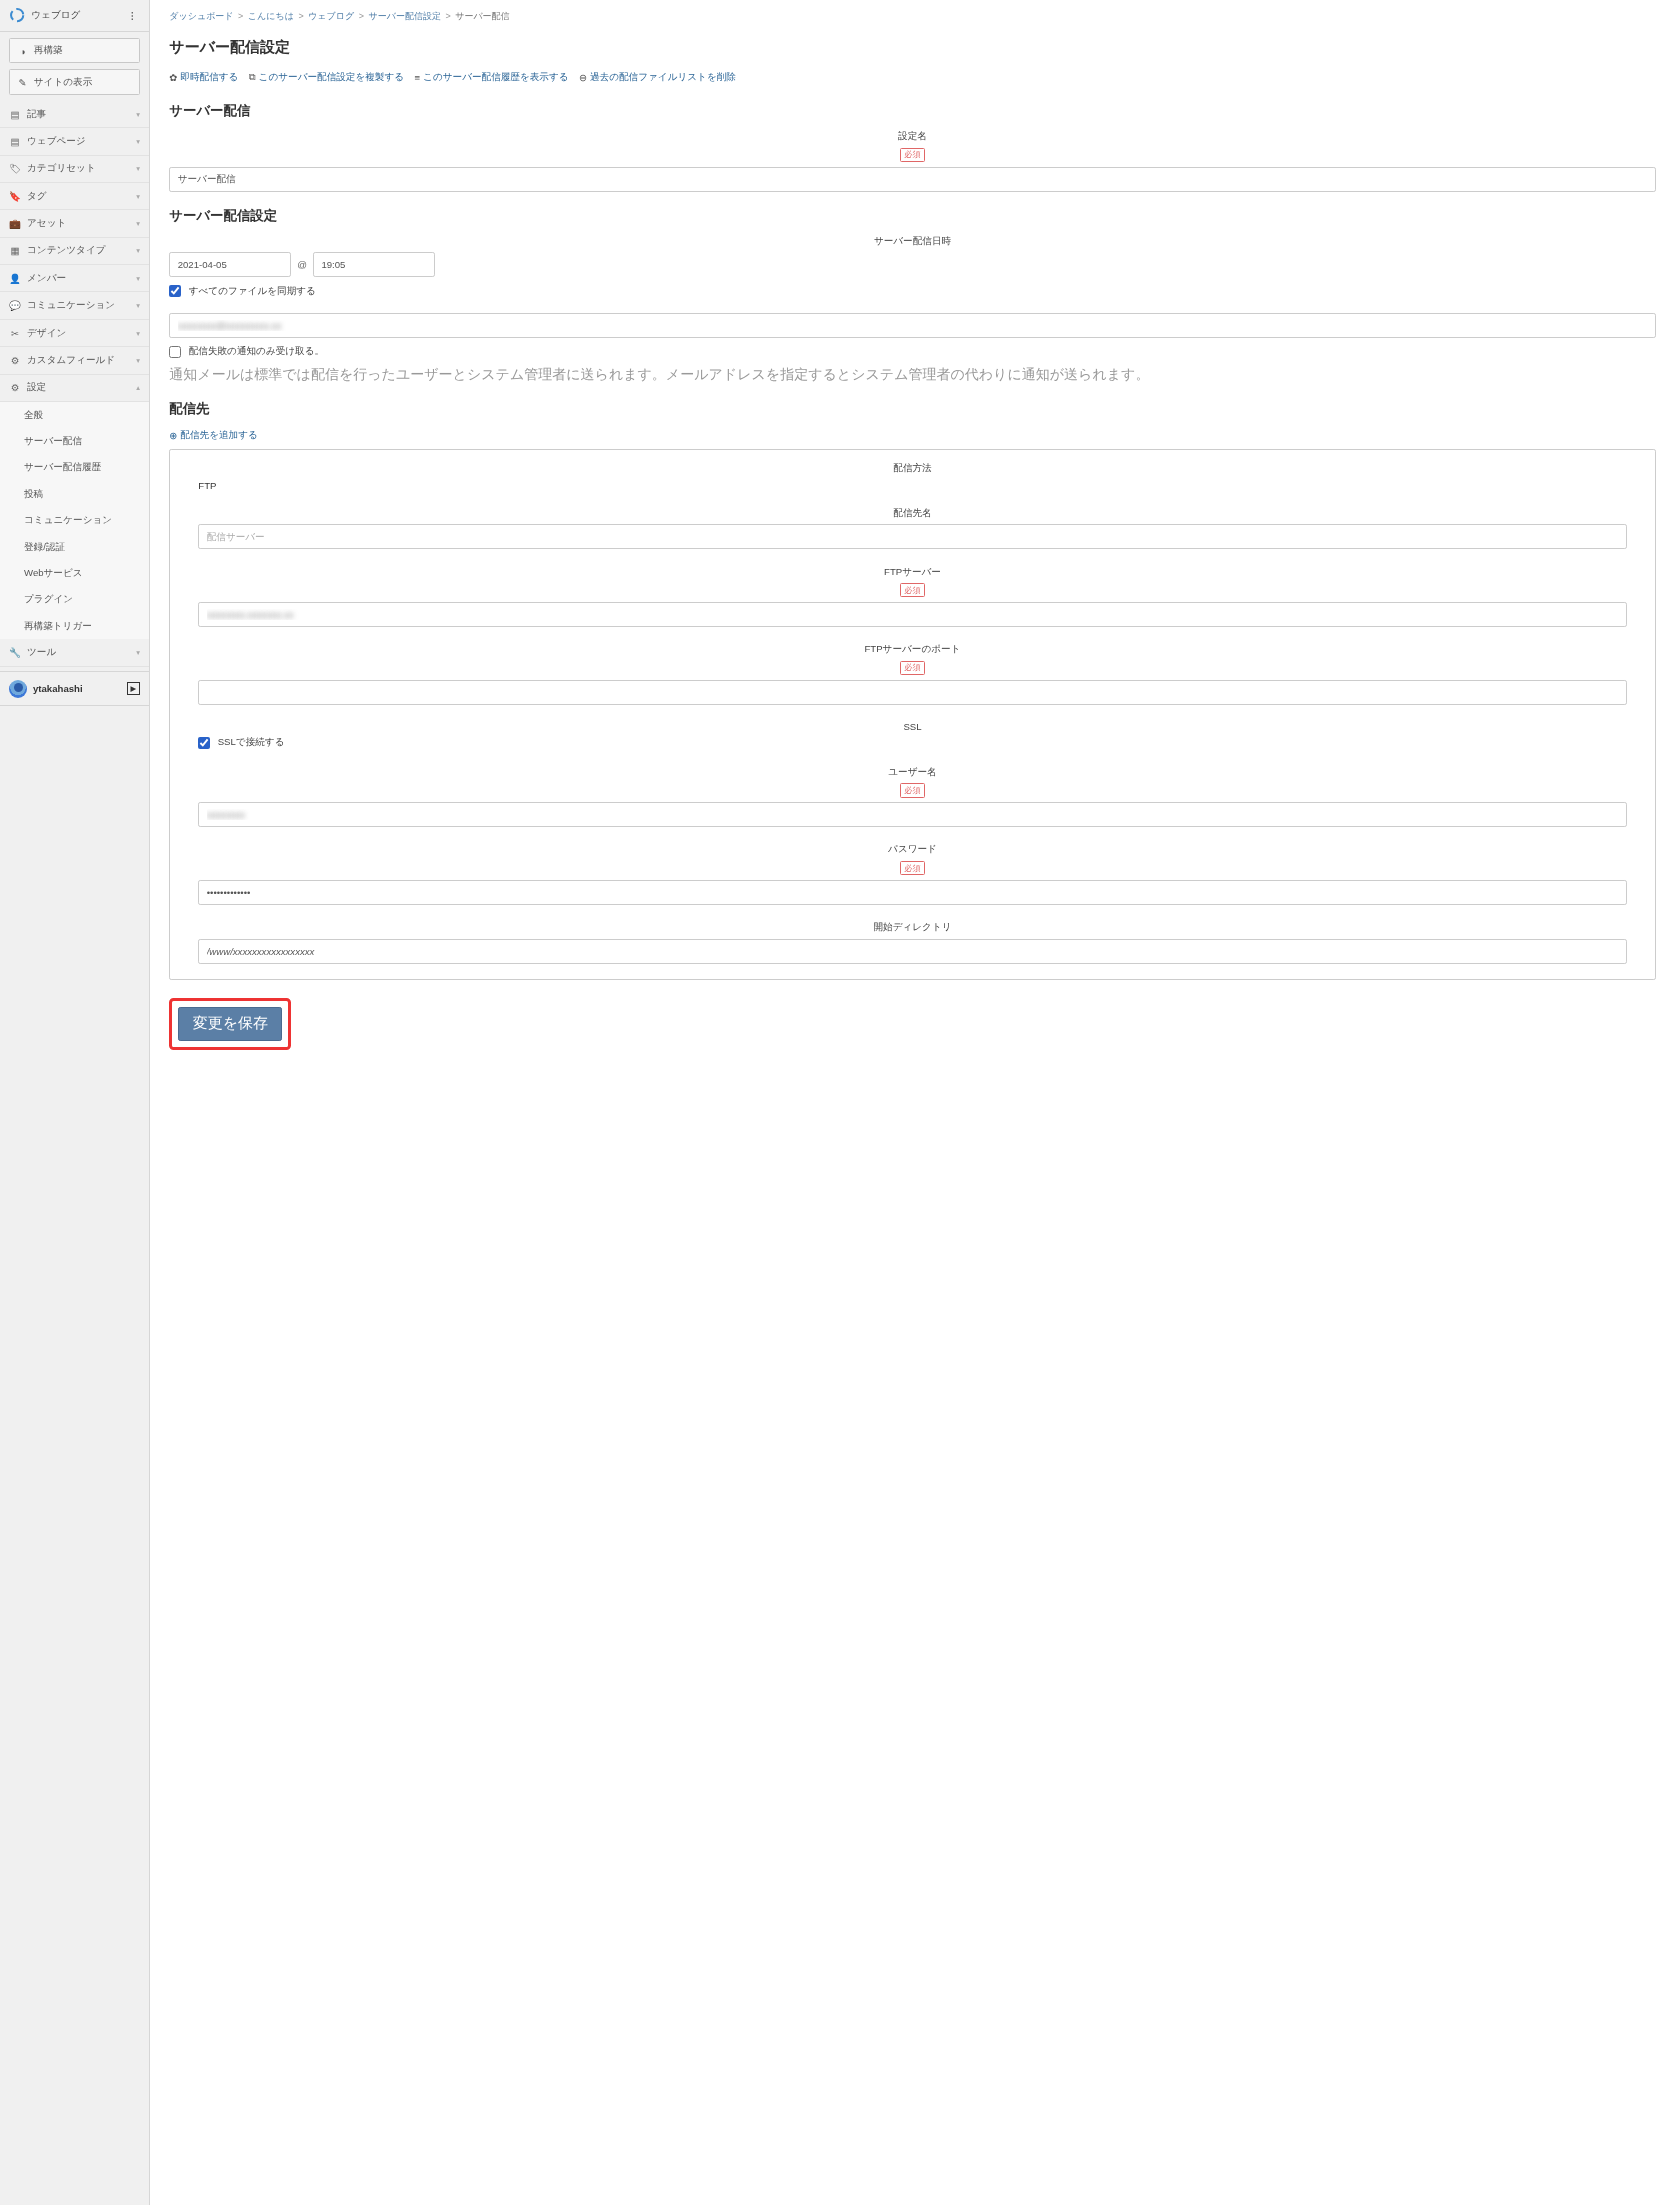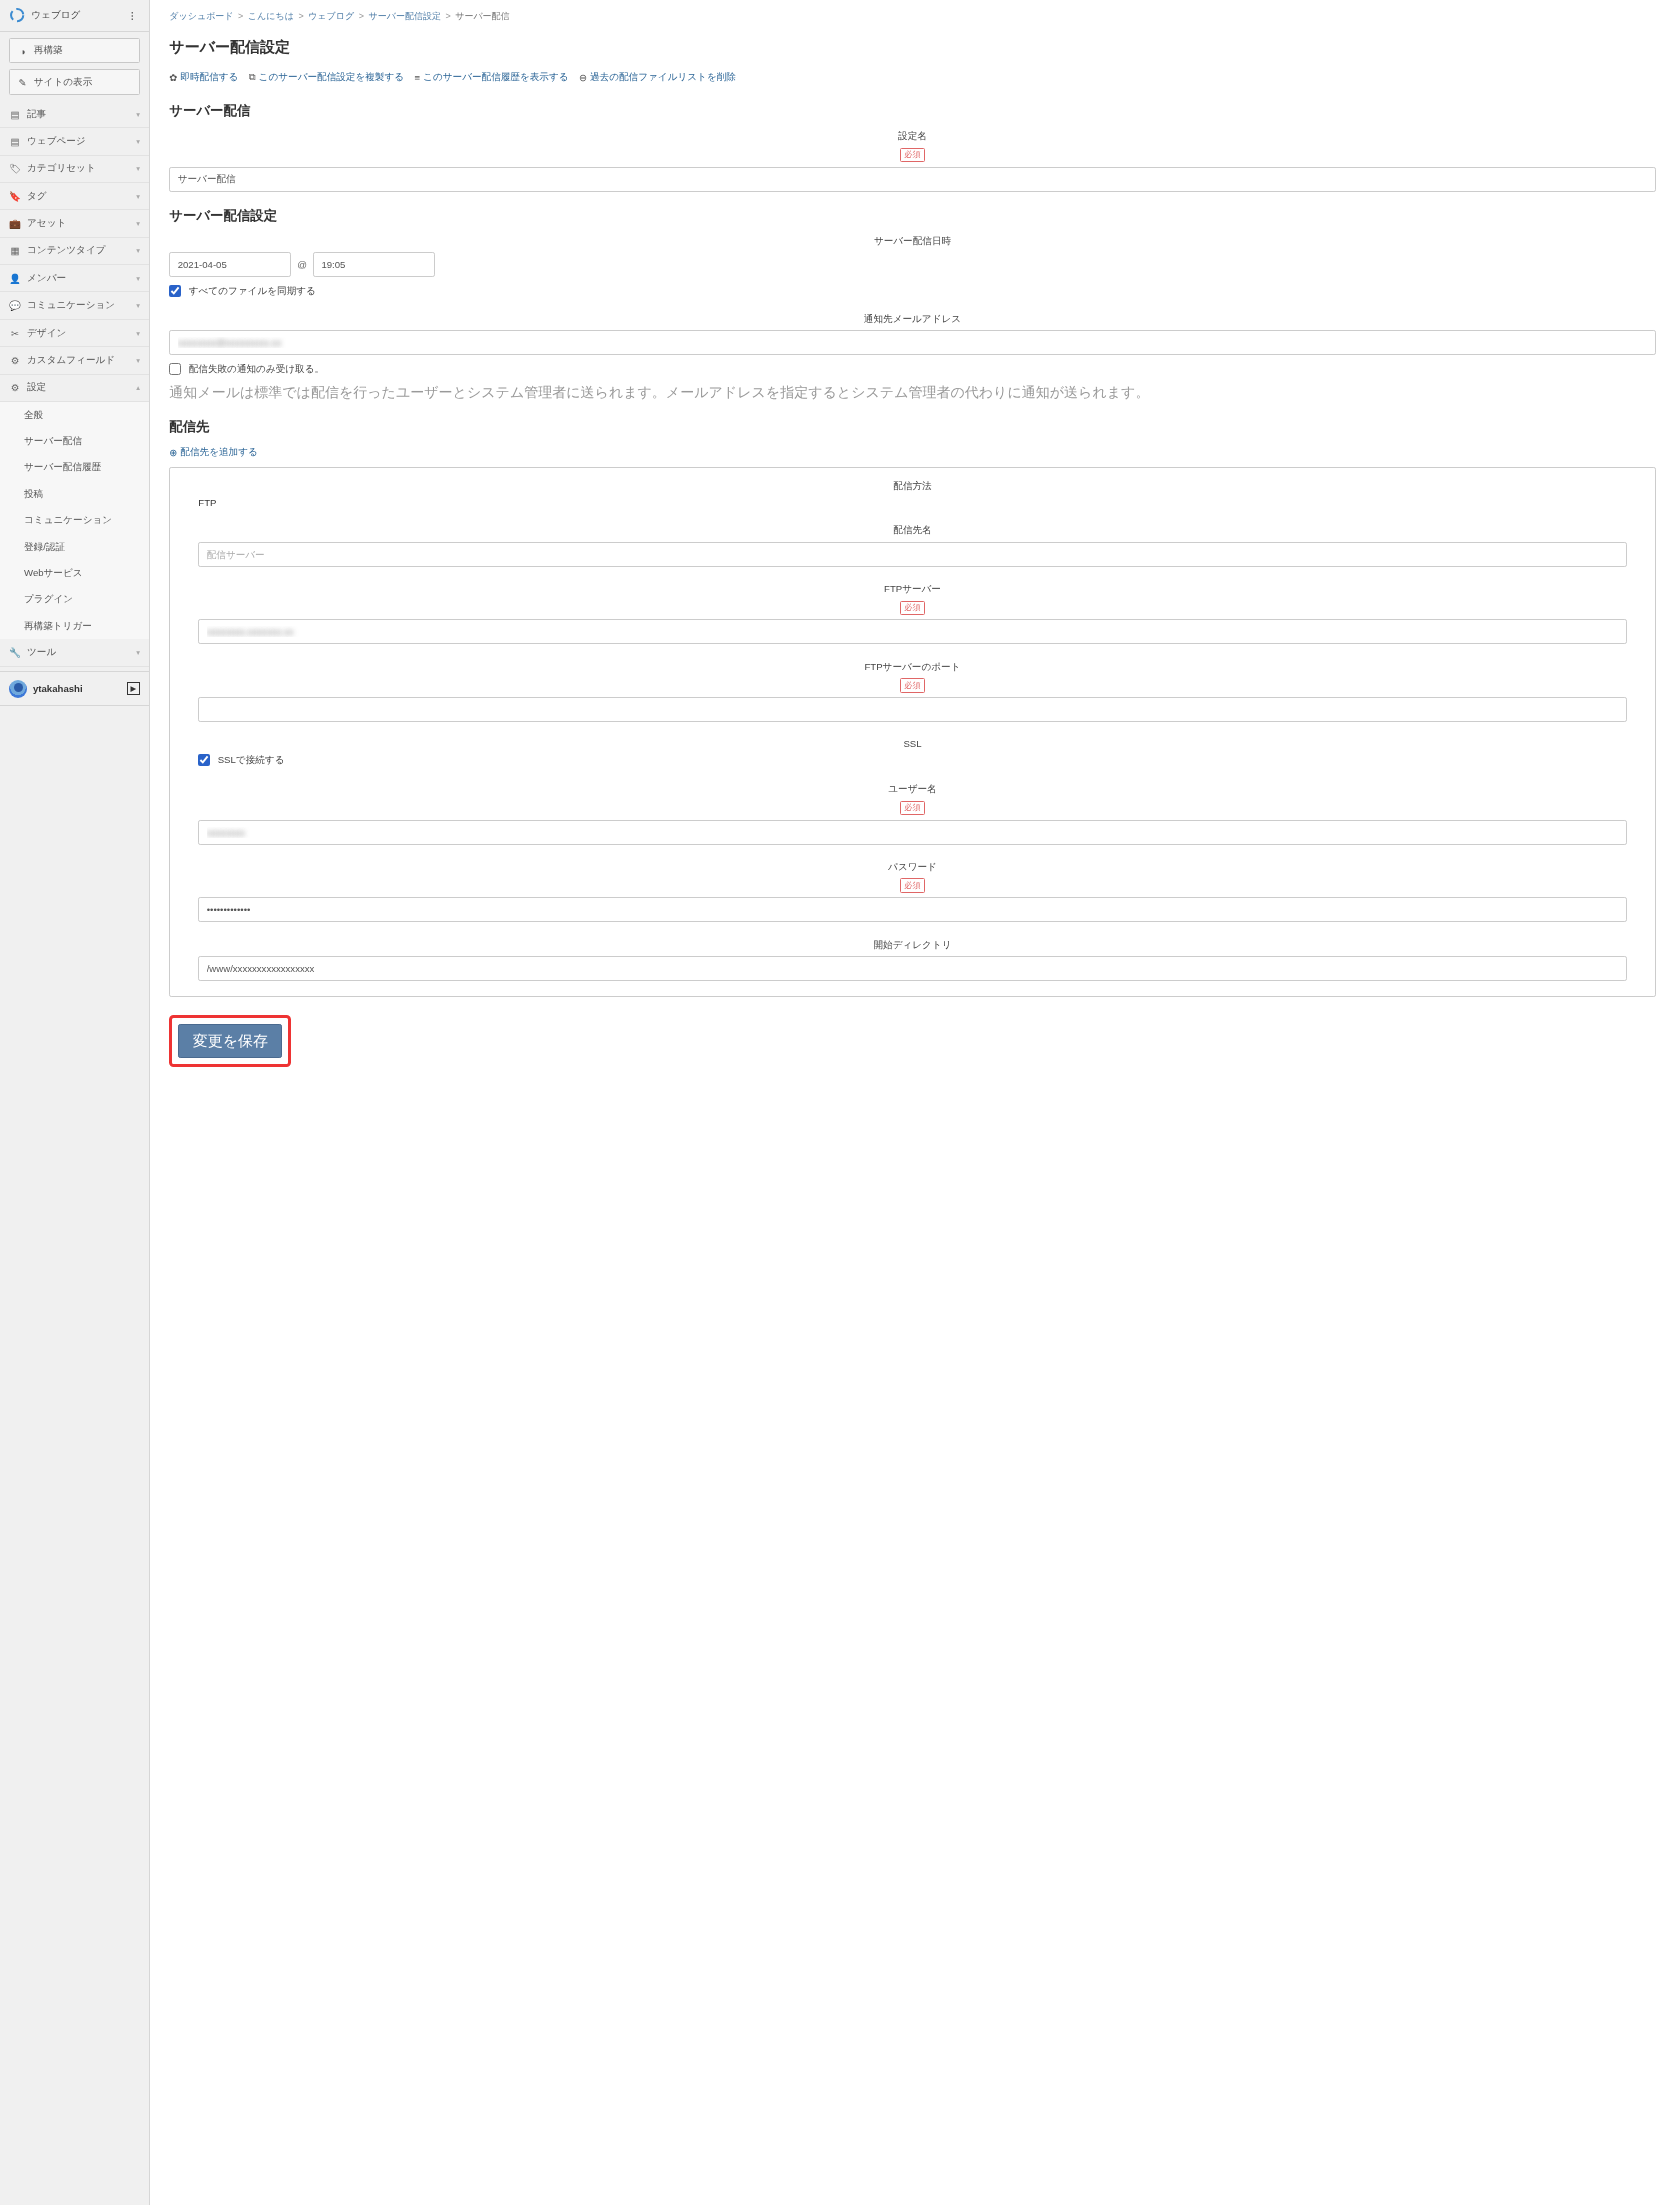--- a/index.html
+++ b/index.html
@@ -208,23 +208,20 @@
         <span class="dt-at">@</span>
         <input class="inp time" value="19:05" style="">
       </div>
       <label class="chk-row">
         <input type="checkbox" class="chk" checked="" style="">
         <span>すべてのファイルを同期する</span>
       </label>
     </div>
 
     <div class="field">
-      <div class="flabel">
-          <span>通知先メールアドレス</span>
-        </div>
       <input class="inp blur" value="xxxxxxxx@xxxxxxxxx.xx" style="">
       <label class="chk-row">
         <input type="checkbox" class="chk" style="">
         <span>配信失敗の通知のみ受け取る。</span>
       </label>
       <div class="note">通知メールは標準では配信を行ったユーザーとシステム管理者に送られます。メールアドレスを指定するとシステム管理者の代わりに通知が送られます。</div>
     </div>
 
     
     <h2 class="sec">配信先</h2>
@@ -279,21 +276,21 @@
         <div class="flabel">
           <span>パスワード</span>
           <span class="req">必須</span>
         </div>
         <input class="inp" value="•••••••••••••" style="">
       </div>
       <div class="field" style="margin-bottom:3px">
         <div class="flabel">
             <span>開始ディレクトリ</span>
           </div>
-        <input class="inp" id="startdir-inp" value="/www/xxxxxxxxxxxxxxxxx" style="color: rgb(85, 85, 85);">
+        <input class="inp" id="startdir-inp" value="/www/xxxxxxxxxxxxxxxxx" style="color: rgb(85, 85, 85); font-style: italic;">
       </div>
     </div>
 
     <div class="save-wrap">
       <button class="save-btn">変更を保存</button>
     </div>
   </main>
 </div>
 
 

